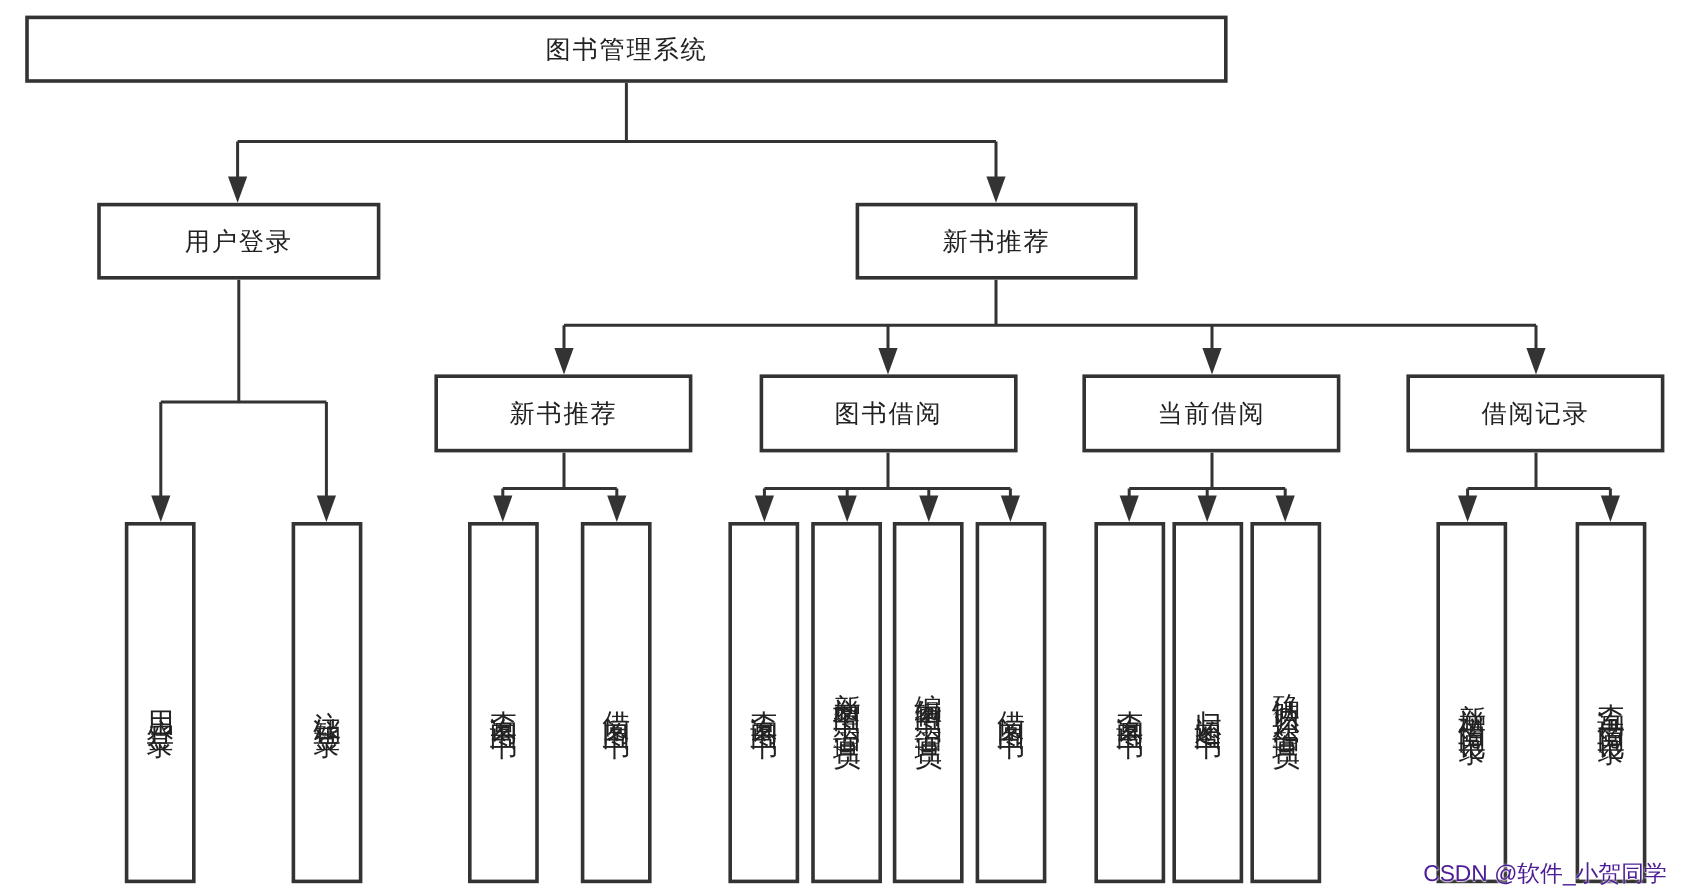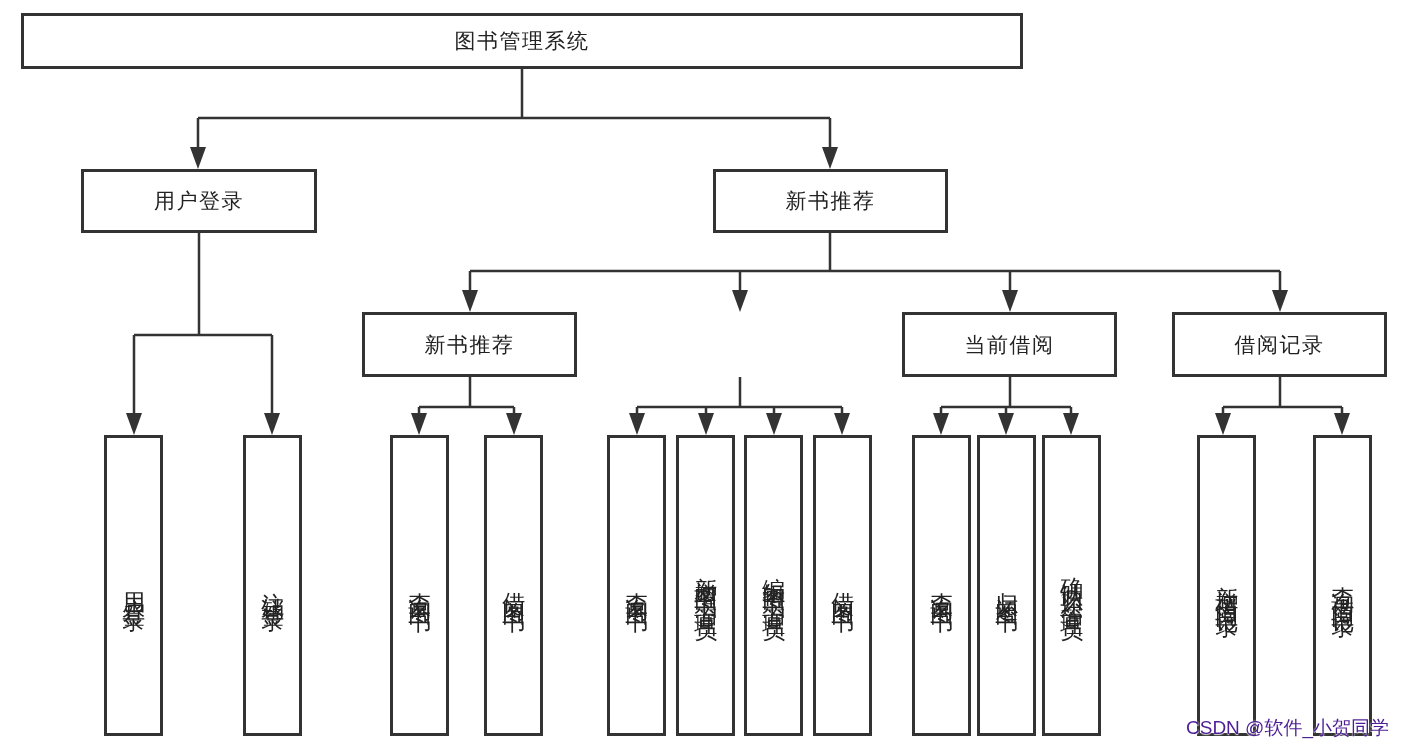--- a/index.html
+++ b/index.html
@@ -96,20 +96,23 @@
   <div class="box n-user-login">
     <span class="hlabel">用户登录</span>
   </div>
   <div class="box n-book-mgmt">
     <span class="hlabel">新书推荐</span>
   </div>
 
   <div class="box lvl2 n-new-rec">
     <span class="hlabel">新书推荐</span>
   </div>
+  <div class="box lvl2 n-borrow">
+    <span class="hlabel">图书借阅</span>
+  </div>
   <div class="box lvl2 n-current">
     <span class="hlabel">当前借阅</span>
   </div>
   <div class="box lvl2 n-records">
     <span class="hlabel">借阅记录</span>
   </div>
 
   <div class="box leaf lf1">
     <span class="vtext">用户登录</span>
   </div>

